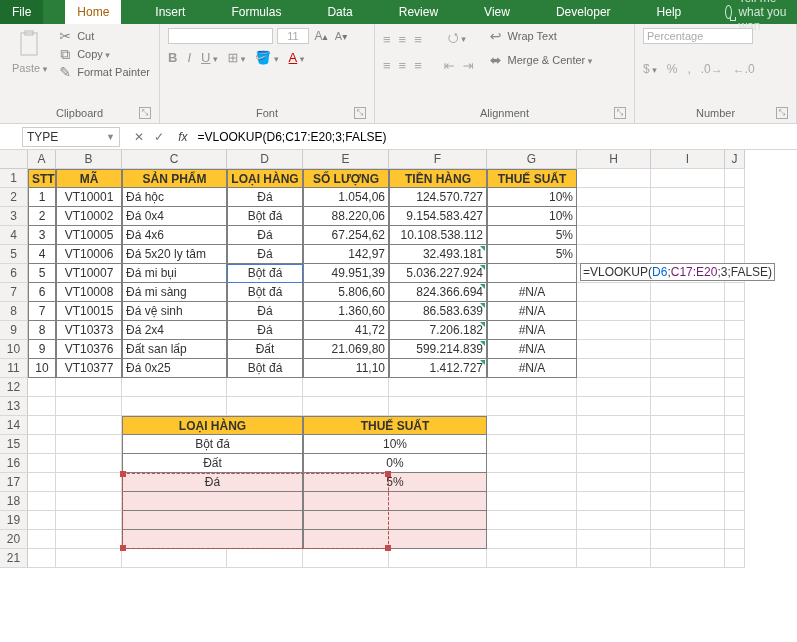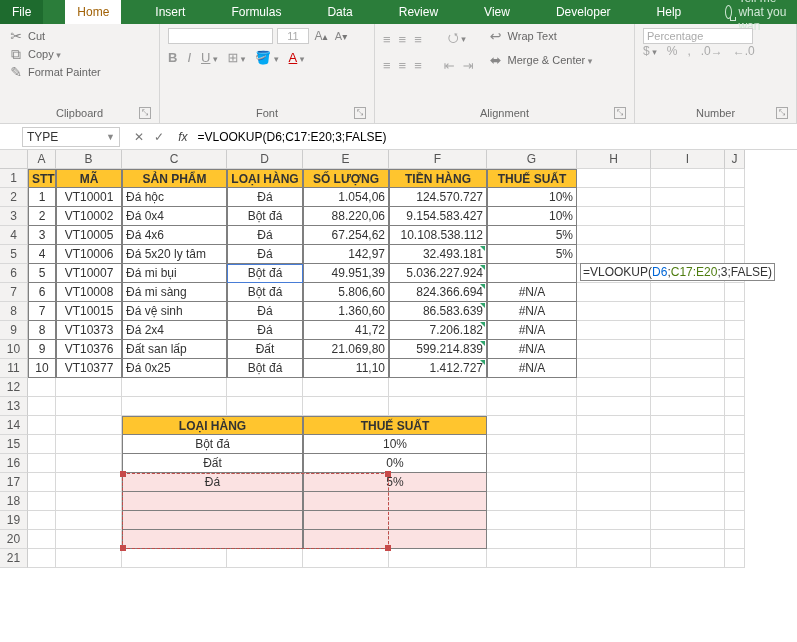--- a/index.html
+++ b/index.html
@@ -43,21 +43,21 @@
 .hdr { background: #ffc52e; font-weight: bold; text-align: center; border: 1px solid #7f7f7f; }
 .bd { border: 1px solid #7f7f7f; border-top: none; }
 .bd.l { border-left: 1px solid #7f7f7f; }
 .tc { text-align: center; }
 .tr { text-align: right; }
 .na { text-align: center; }
 .gtri { position: absolute; width: 0; height: 0; border-style: solid; border-width: 0 5px 5px 0; border-color: transparent #2fa36c transparent transparent; right: 1px; top: 1px; }
 .rel { position: relative; }
 .floater { position: absolute; background: #fff; border: 1px solid #888; font-size: 12px; padding: 0 2px; height: 18px; line-height: 16px; white-space: nowrap; }
 .c-blue { color: #0066d6; }
-.c-green { color: #4d7c0f; }
+.c-green { color: #701a75; }
 .pink { background: #fbe2e2; }
 .dashbox { position: absolute; border: 1.5px dashed #c74a4a; pointer-events: none; }
 .dashbox .sq { position: absolute; width: 6px; height: 6px; background: #c74a4a; }
 .dashbox2 { position: absolute; border: 1.5px solid #477cd6; pointer-events: none; }
 .dashbox3 { position: absolute; border: 1.5px dashed #1e845a; pointer-events: none; }
 .corner { background: #f3f2f1; border-right: 1px solid #ccc; border-bottom: 1px solid #ccc; }
 .arrow { font-size: 10px; color: #777; }
 </style>
 </head>
 <body>
@@ -75,20 +75,27 @@
   <div class="tell">
     <span class="bulb"></span>
     <span>Tell me what you wan</span>
   </div>
 </div>
 
 <div class="ribbon">
 
   <div class="group" style="width:160px">
     <div class="group-body">
+      <div class="big">
+        <svg width="28" height="30">
+            <rect x="5" y="3" width="16" height="22" fill="none" stroke="#bbb"></rect>
+            <rect x="9" y="1" width="8" height="4" fill="none" stroke="#bbb"></rect>
+          </svg>
+        <span class="dd">Paste</span>
+      </div>
       <div class="btn-col">
         <div>
             <span class="ico">✂</span>
             <span>Cut</span>
           </div>
         <div>
             <span class="ico">⧉</span>
             <span class="dd">Copy</span>
           </div>
         <div>
@@ -147,21 +154,21 @@
         <div>
             <span class="ico">⬌</span>
             <span class="dd">Merge &amp; Center</span>
           </div>
       </div>
     </div>
     <div class="group-label"><span>Alignment</span><span class="launcher">⤡</span></div>
   </div>
 
   <div class="group" style="flex:1">
-    <div class="group-body" style="flex-direction:column;gap:0;">
+    <div class="group-body" style="flex-direction:column;gap:18px;">
       <input class="fake" style="width: 110px;" readonly="" value="Percentage">
       <div style="display:flex;gap:10px;color:#aaa;font-size:12px">
         <span class="dd">$</span>
         <span>%</span>
         <span>,</span>
         <span>.0→</span>
         <span>←.0</span>
       </div>
     </div>
     <div class="group-label"><span>Number</span><span class="launcher">⤡</span></div>

